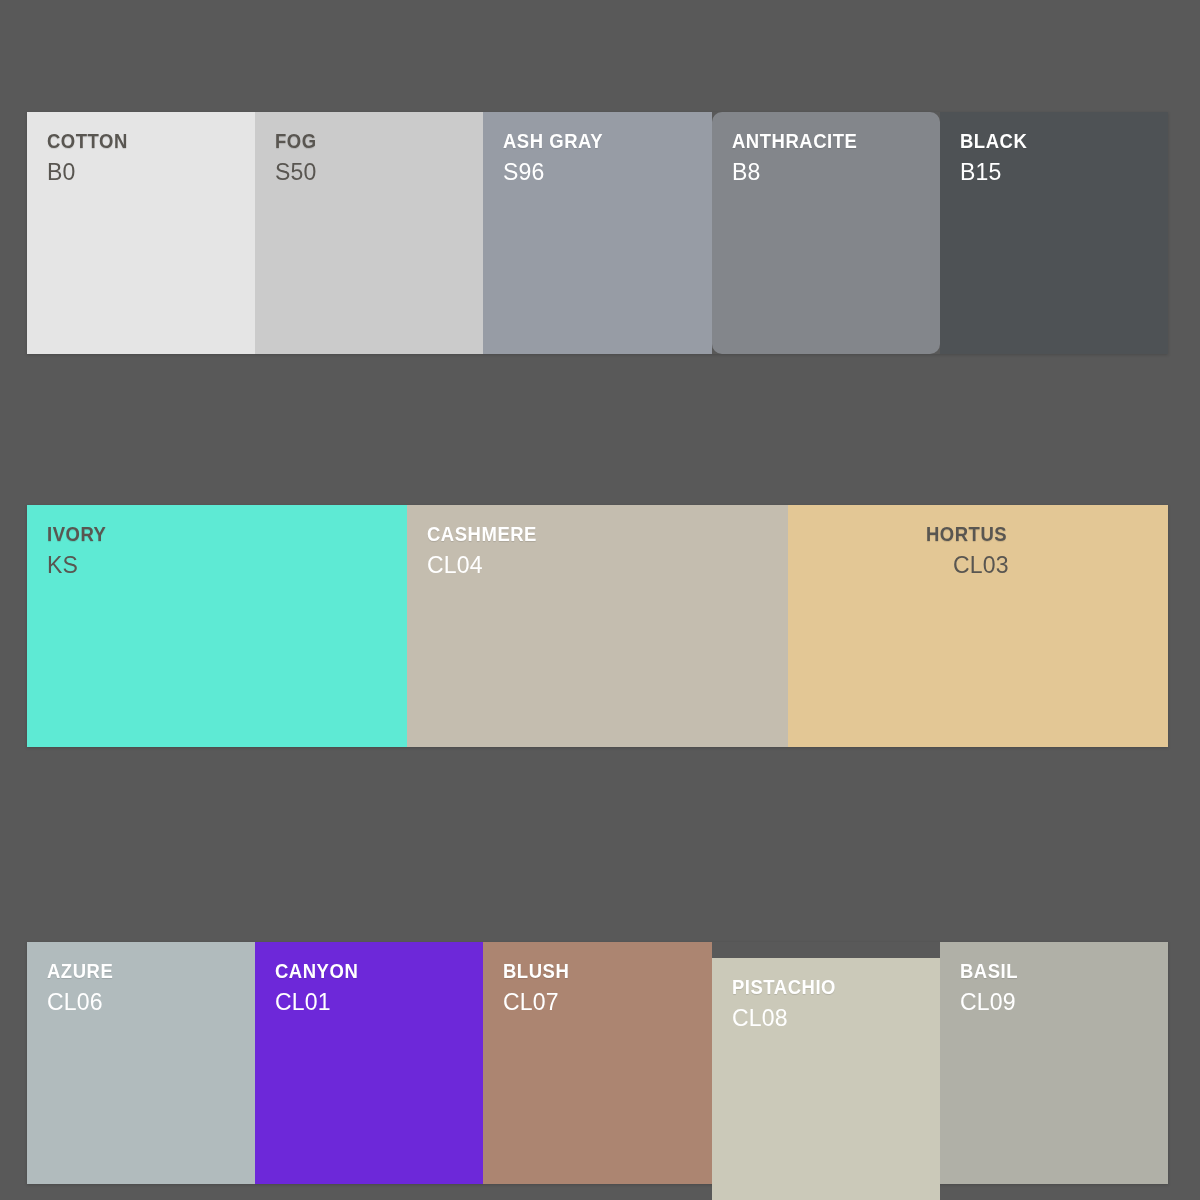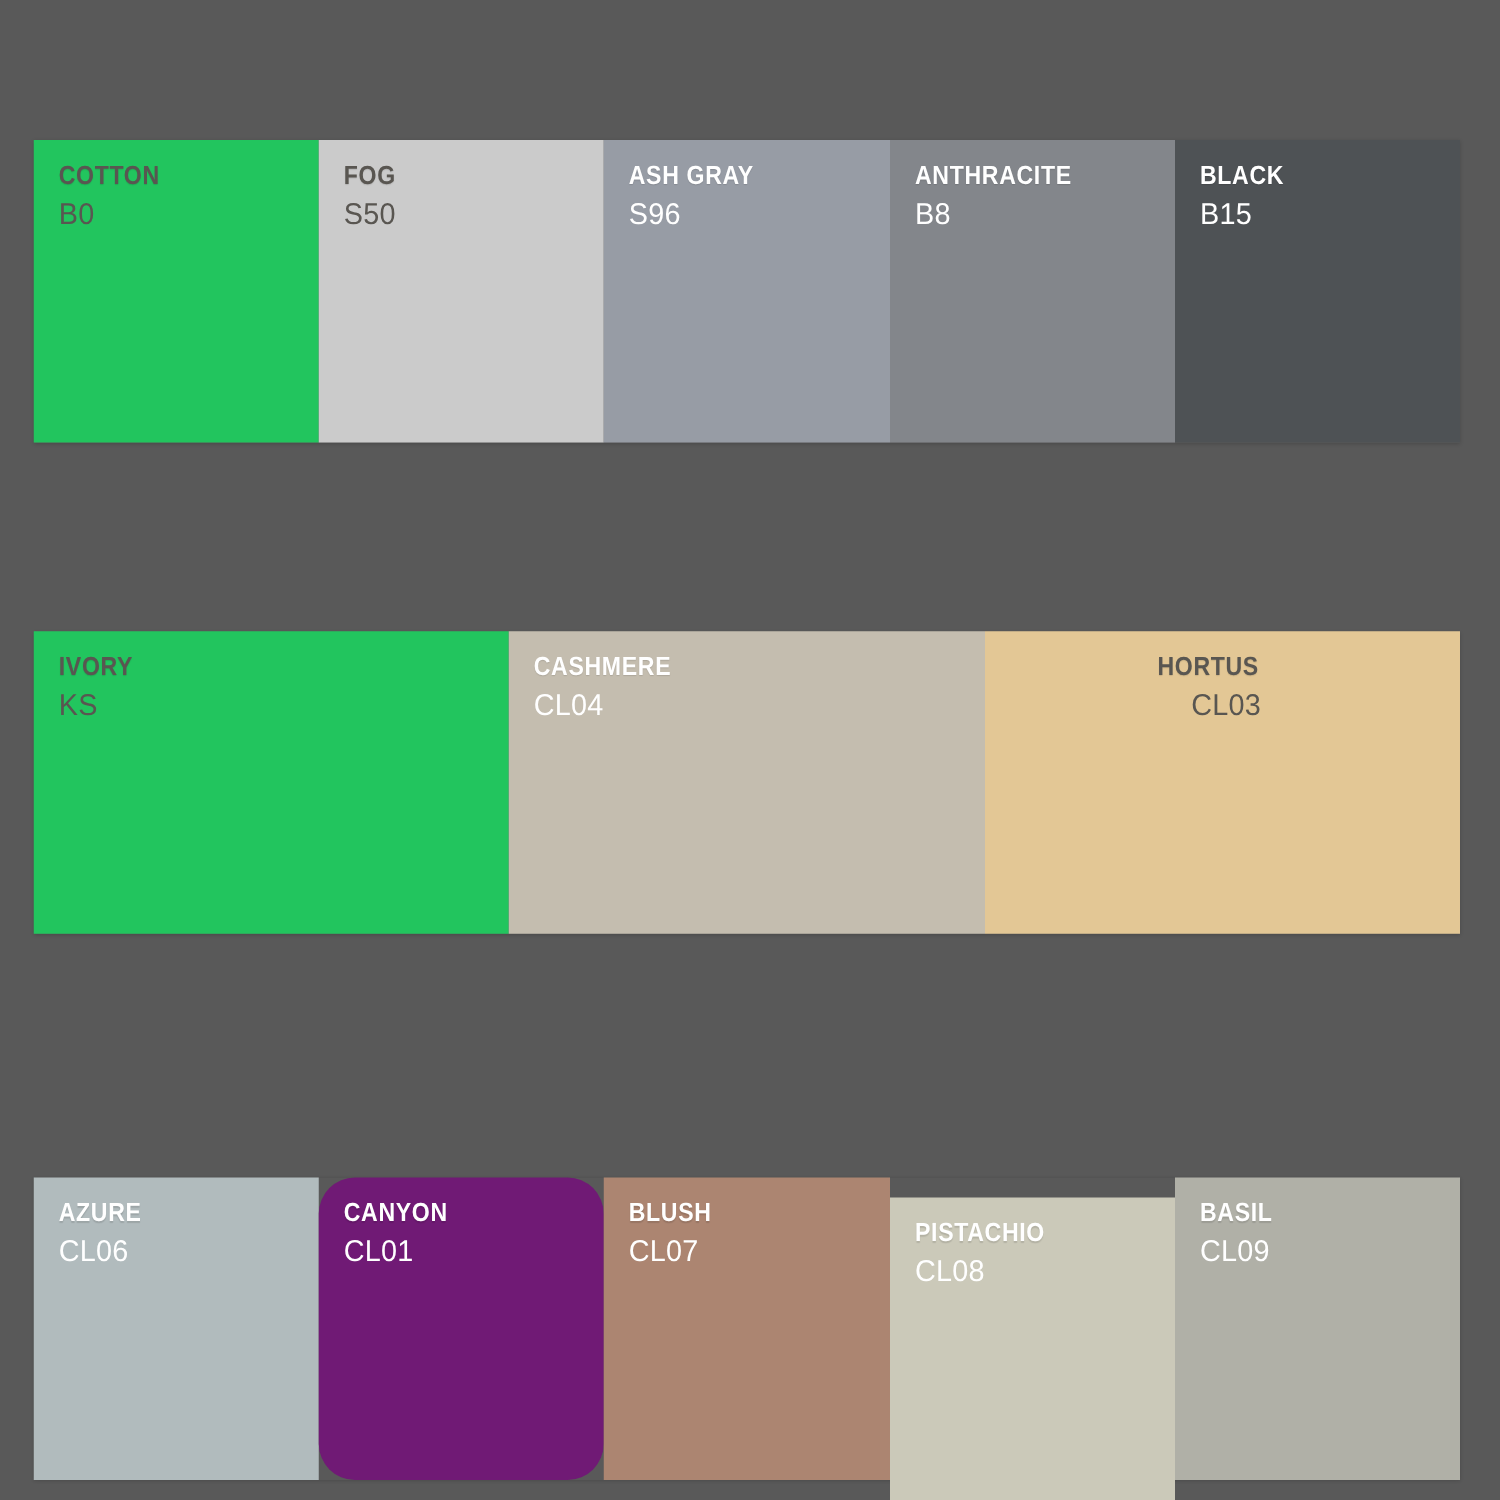--- a/index.html
+++ b/index.html
@@ -73,61 +73,61 @@
   .text-light .swatch-code { color: #ffffff; }
 
   .text-dark .swatch-name,
   .text-dark .swatch-code { color: #595651; }
 </style>
 </head>
 <body>
 
 <div class="palette-board" style="background: rgb(89, 89, 89);">
     <div class="swatch-row row-1">
-      <div class="swatch text-dark" style="background: #22c55e;">
+      <div class="swatch text-dark" style="background: #e5e5e5;">
         <span class="swatch-name">COTTON</span>
         <span class="swatch-code">B0</span>
       </div>
       <div class="swatch text-dark" style="background: rgb(203, 203, 203);">
         <span class="swatch-name">FOG</span>
         <span class="swatch-code">S50</span>
       </div>
       <div class="swatch text-light" style="background: rgb(151, 156, 165);">
         <span class="swatch-name">ASH GRAY</span>
         <span class="swatch-code">S96</span>
       </div>
-      <div class="swatch text-light" style="background: rgb(131, 134, 139);">
+      <div class="swatch text-light" style="background: rgb(131, 134, 139); border-radius: 10px;">
         <span class="swatch-name">ANTHRACITE</span>
         <span class="swatch-code">B8</span>
       </div>
       <div class="swatch text-light" style="background: rgb(78, 82, 85);">
         <span class="swatch-name">BLACK</span>
         <span class="swatch-code">B15</span>
       </div>
     </div>
     <div class="swatch-row row-2">
-      <div class="swatch text-dark" style="background: #22c55e;">
+      <div class="swatch text-dark" style="background: #5eead4;">
         <span class="swatch-name">IVORY</span>
         <span class="swatch-code">KS</span>
       </div>
       <div class="swatch text-light" style="background: rgb(196, 189, 175);">
         <span class="swatch-name">CASHMERE</span>
         <span class="swatch-code">CL04</span>
       </div>
       <div class="swatch text-dark" style="background: rgb(227, 199, 149); text-align: center;">
         <span class="swatch-name">HORTUS</span>
         <span class="swatch-code">CL03</span>
       </div>
     </div>
     <div class="swatch-row row-3">
       <div class="swatch text-light" style="background: rgb(177, 187, 189);">
         <span class="swatch-name">AZURE</span>
         <span class="swatch-code">CL06</span>
       </div>
-      <div class="swatch text-light" style="background: #701a75; border-radius: 29px;">
+      <div class="swatch text-light" style="background: #6d28d9;">
         <span class="swatch-name">CANYON</span>
         <span class="swatch-code">CL01</span>
       </div>
       <div class="swatch text-light" style="background: rgb(172, 133, 113);">
         <span class="swatch-name">BLUSH</span>
         <span class="swatch-code">CL07</span>
       </div>
       <div class="swatch text-light" style="background: rgb(203, 201, 185); margin-top: 16px;">
         <span class="swatch-name">PISTACHIO</span>
         <span class="swatch-code">CL08</span>

